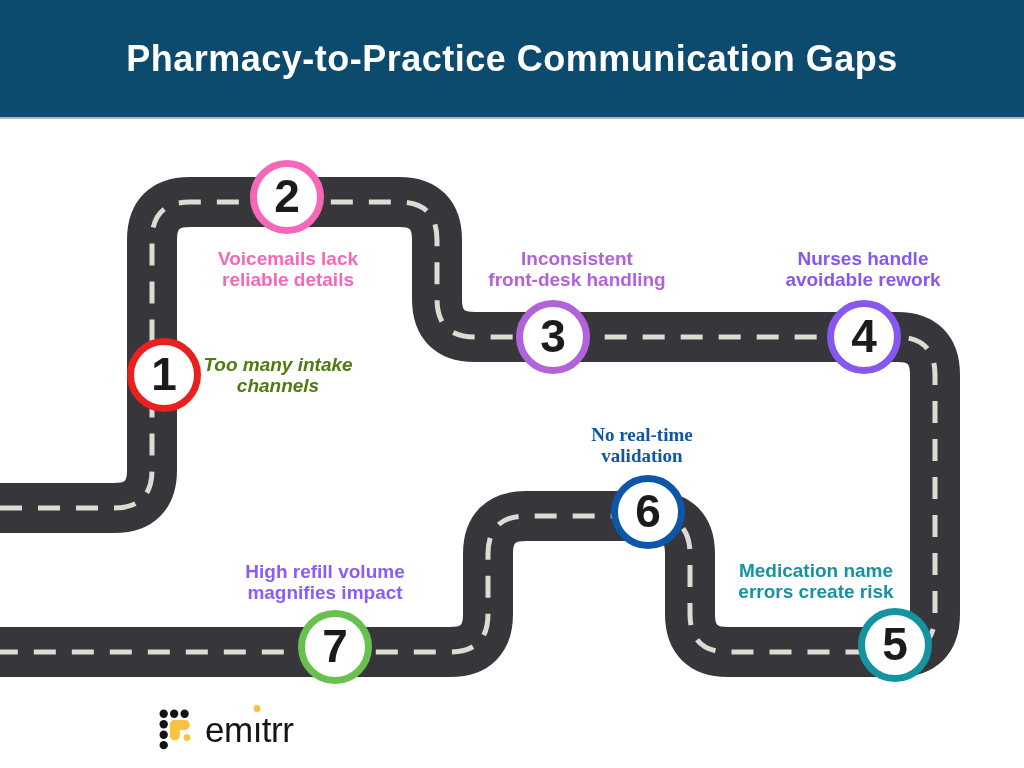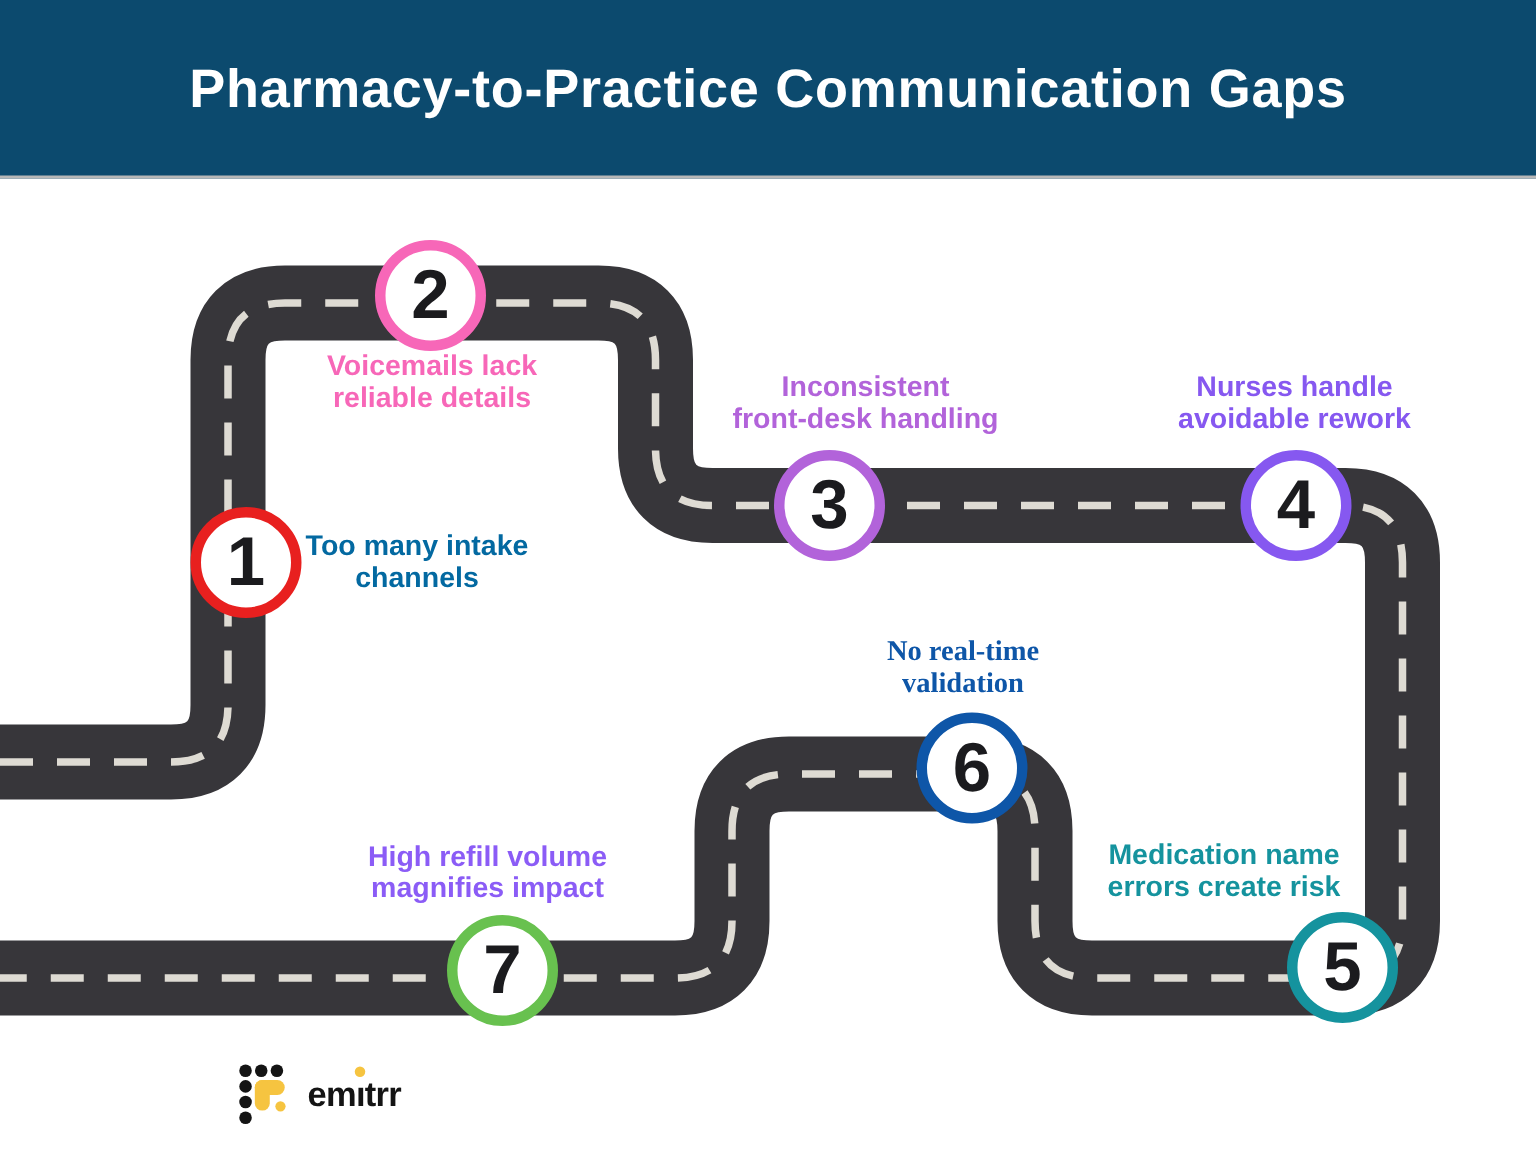--- a/index.html
+++ b/index.html
@@ -43,21 +43,21 @@
     white-space:pre-line;
   }
 
   
   .logo{
     position:absolute;left:158px;top:708px;height:42px;
     display:flex;align-items:center;gap:9px;z-index:2;
   }
   .logo-icon{display:block;}
   .logo-text{
-    font-size:23px;font-weight:700;letter-spacing:-0.5px;line-height:1;
+    font-size:35px;font-weight:400;letter-spacing:-0.5px;line-height:1;
     display:flex;align-items:baseline;
   }
   .logo-i{position:relative;}
   .logo-i::after{
     content:"";position:absolute;left:50%;top:-7px;transform:translateX(-50%);
     width:7px;height:7px;border-radius:50%;background:var(--accent,#f6c440);
   }
 </style>
 </head>
 <body>
@@ -74,23 +74,23 @@
              L 897 337 Q 935 337 935 375 L 935 614 Q 935 652 897 652
              L 728 652 Q 690 652 690 614 L 690 554 Q 690 516 652 516
              L 526 516 Q 488 516 488 554 L 488 614 Q 488 652 450 652 L 0 652" fill="none" stroke="#37363a" stroke-width="50" stroke-linejoin="round"></path>
     <path d="M 0 508 L 114 508 Q 152 508 152 470 L 152 240 Q 152 202 190 202
              L 399 202 Q 437 202 437 240 L 437 299 Q 437 337 475 337
              L 897 337 Q 935 337 935 375 L 935 614 Q 935 652 897 652
              L 728 652 Q 690 652 690 614 L 690 554 Q 690 516 652 516
              L 526 516 Q 488 516 488 554 L 488 614 Q 488 652 450 652 L 0 652" fill="none" stroke="#dedbd3" stroke-width="5" stroke-dasharray="22 16"></path>
   </svg>
 
-  <div class="ms-label" style="left: 168px; top: 354px; color: #0369a1;">Too many intake
+  <div class="ms-label" style="left: 168px; top: 354px; color: #4d7c0f; font-style: italic;">Too many intake
 channels</div>
-  <div class="ms-label" style="left: 178px; top: 234px; color: rgb(247, 103, 184);">Voicemails lack
+  <div class="ms-label" style="left: 178px; top: 248px; color: rgb(247, 103, 184);">Voicemails lack
 reliable details</div>
   <div class="ms-label" style="left: 753px; top: 248px; color: rgb(134, 88, 240);">Nurses handle
 avoidable rework</div>
   <div class="ms-label" style="left: 467px; top: 248px; color: rgb(178, 99, 218);">Inconsistent
 front-desk handling</div>
   <div class="ms-label" style="left: 706px; top: 560px; color: rgb(21, 147, 158);">Medication name
 errors create risk</div>
   <div class="ms-label" style="left: 532px; top: 424px; color: rgb(14, 86, 168); font-family: Liberation Serif, serif;">No real-time
 validation</div>
   <div class="ms-label" style="left: 215px; top: 561px; color: #8b5cf6;">High refill volume

